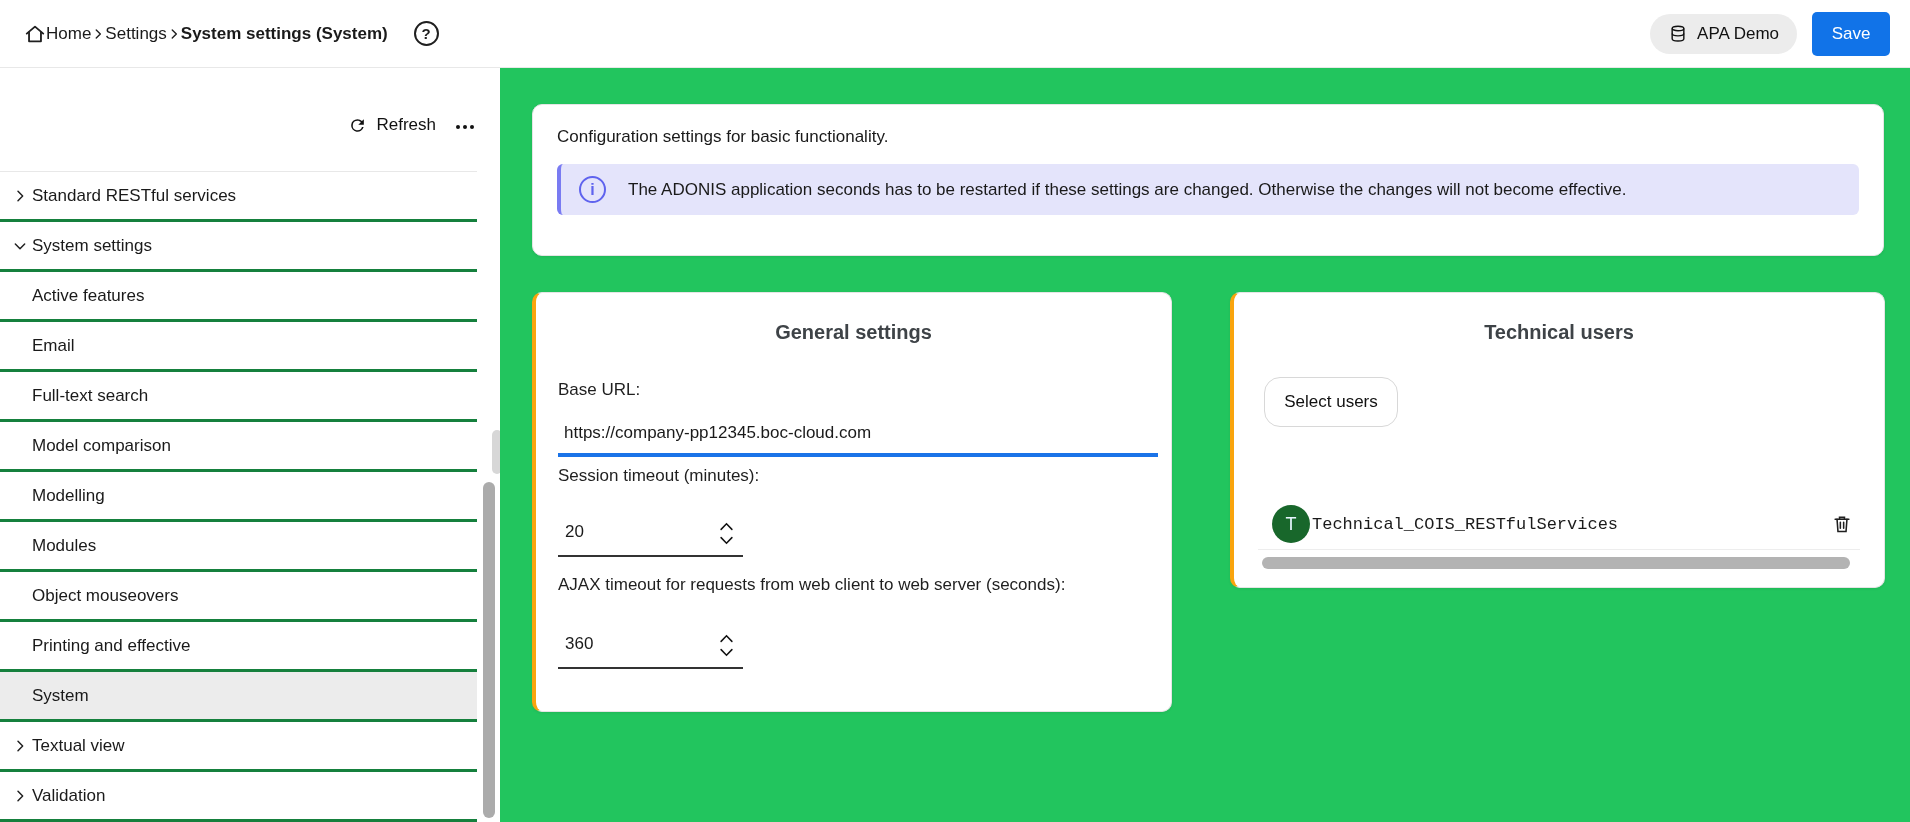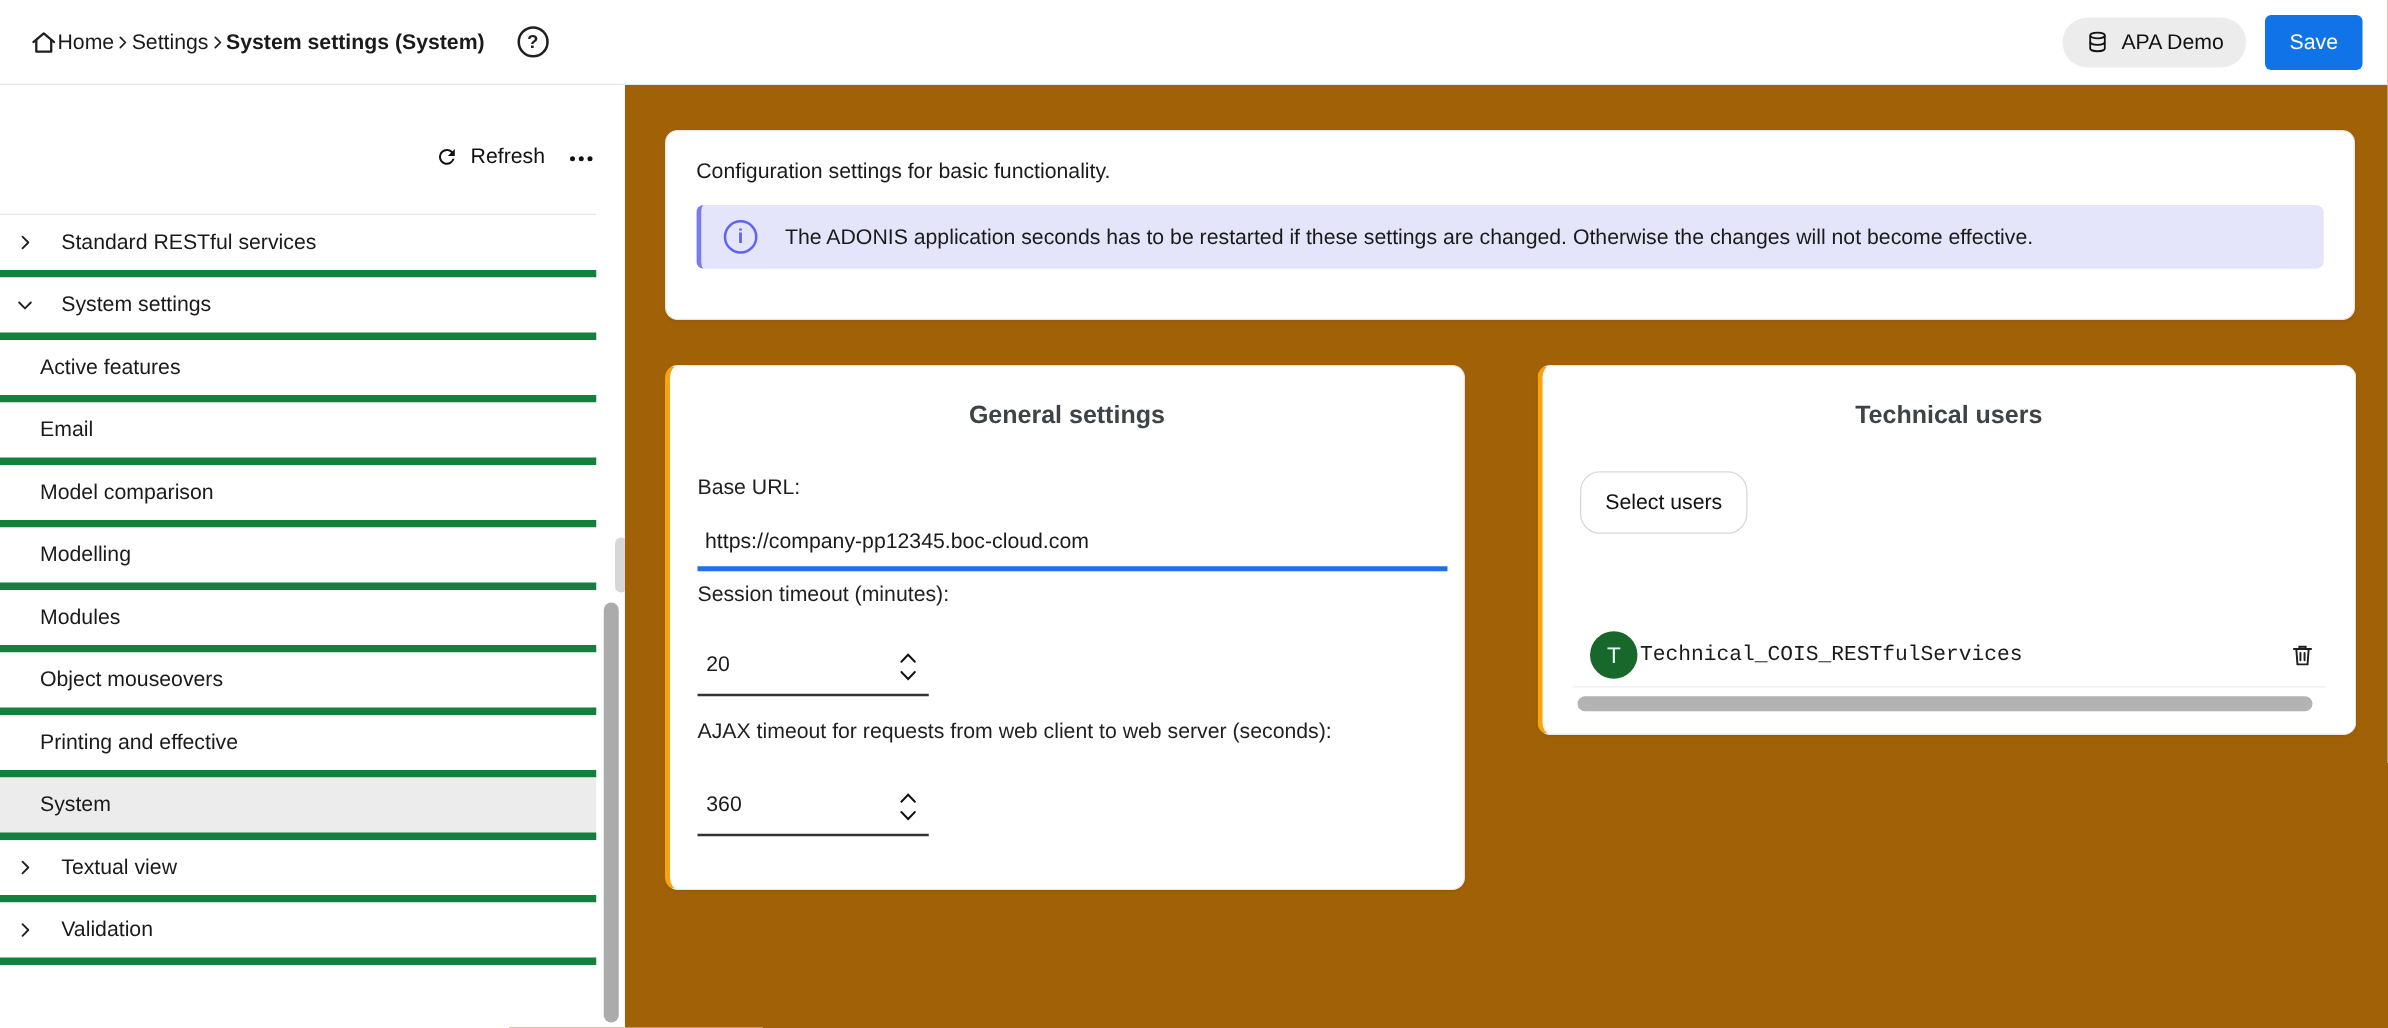--- a/index.html
+++ b/index.html
@@ -50,35 +50,35 @@
   .refresh-btn {
     display:flex; align-items:center; gap:9px; background:none; border:none;
     font-size:17px; color:#111; cursor:pointer; font-family:inherit;
   }
   .more-btn {
     background:none; border:none; cursor:pointer; display:flex; gap:3px; padding:6px 2px;
   }
   .more-btn i { width:4px; height:4px; background:#111; border-radius:50%; display:block; }
   .tree { margin-top:36px; border-top:1px solid #e8e8e8; width:477px; }
   .tree-row {
-    height:50px; display:flex; align-items:center; gap:21px;
-    padding-left:12px; border-bottom:6px solid #15803d; cursor:pointer;
+    height:50px; display:flex; align-items:center; gap:4px;
+    padding-left:12px; border-bottom:3px solid #15803d; cursor:pointer;
     color:#1a1a1a; background:#fff;
   }
   .tree-row .tw { width:16px; height:16px; flex:0 0 16px; color:#1f1f1f; }
   .tree-row.child { padding-left:32px; }
   .tree-row.selected { background:#ececec; }
   .v-thumb { position:absolute; border-radius:6px; }
   .v-thumb.light { left:492px; width:10px; top:362px; height:44px; background:#d7d7d7; }
   .v-thumb.dark  { left:483px; width:12px; top:414px; height:336px; background:#ababab; }
 
   
   .main {
     position:absolute; top:68px; left:500px; width:1410px; bottom:0;
-    background:#a16207;
+    background:#22c55e;
   }
   .card {
     position:absolute; background:#fff; border:1px solid #e5e5e5; border-radius:10px;
     box-shadow:0 1px 3px rgba(0,0,0,.07);
   }
   .card.accent { border-left:4px solid #f9a40d; }
 
   .desc-card { left:32px; top:36px; width:1352px; height:152px; padding:22px 24px; }
   .desc-card p { font-size:17px; color:#1a1a1a; }
   .info-banner {
@@ -212,20 +212,23 @@
         </span>
         <span>System settings</span>
       </div>
       <div class="tree-row child">
         <span>Active features</span>
       </div>
       <div class="tree-row child">
         <span>Email</span>
       </div>
       <div class="tree-row child">
+        <span>Full-text search</span>
+      </div>
+      <div class="tree-row child">
         <span>Model comparison</span>
       </div>
       <div class="tree-row child">
         <span>Modelling</span>
       </div>
       <div class="tree-row child">
         <span>Modules</span>
       </div>
       <div class="tree-row child">
         <span>Object mouseovers</span>

